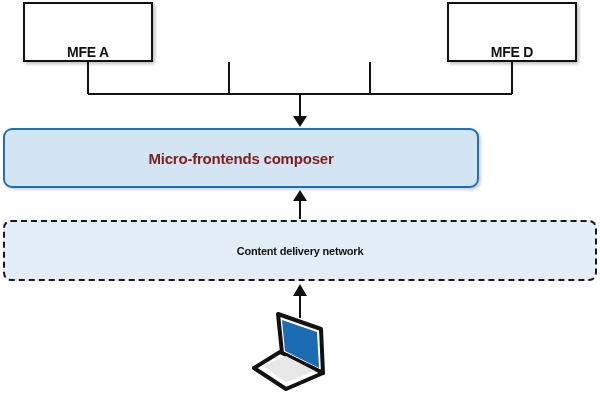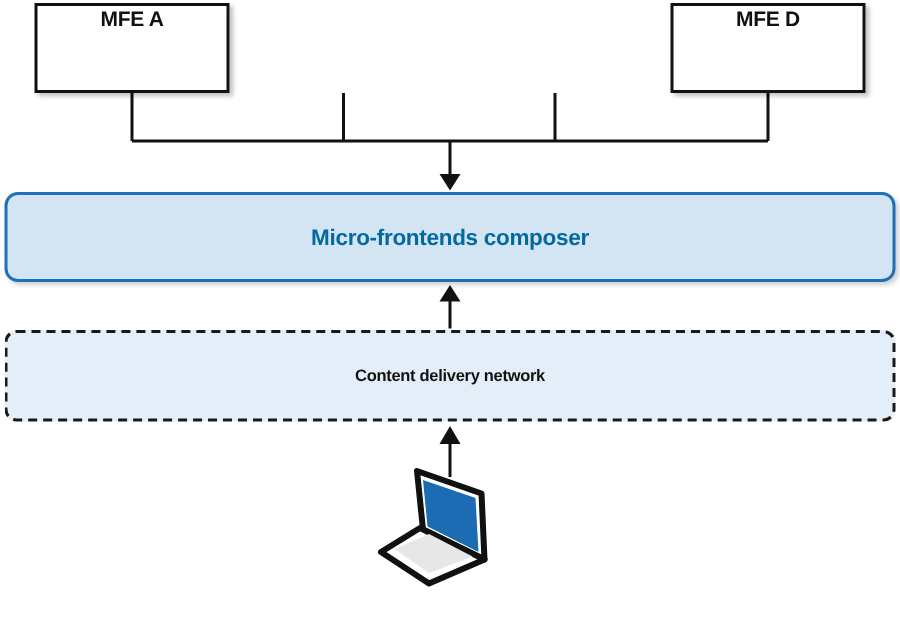--- a/index.html
+++ b/index.html
@@ -21,50 +21,50 @@
 
   .mfe-box {
     position: absolute;
     top: 2px;
     width: 130px;
     height: 60px;
     box-sizing: border-box;
     background: #ffffff;
     border: 2px solid #111111;
     display: flex;
-    align-items: flex-start;
+    align-items: flex-end;
     justify-content: center;
     font-weight: 700;
     font-size: 14px;
     letter-spacing: -0.2px;
     color: #111111;
     box-shadow: 2px 2px 3px rgba(0,0,0,0.25);
   }
   .mfe-a { left: 23px; }
   .mfe-b { left: 164px; }
   .mfe-c { left: 305px; }
   .mfe-d { left: 447px; }
 
   .composer-box {
     position: absolute;
     left: 3px;
     top: 128px;
-    width: 594px;
+    width: 476px;
     height: 60px;
     box-sizing: border-box;
     background: var(--composer-fill, #d3e4f3);
     border: 2px solid var(--composer-border, #1f70b6);
     border-radius: 9px;
     display: flex;
     align-items: center;
     justify-content: center;
     font-weight: 700;
     font-size: 15px;
     letter-spacing: -0.2px;
-    color: #0369a1;
+    color: #7f1d1d;
     box-shadow: 2px 2px 3px rgba(0,0,0,0.18);
   }
   .cdn-box {
     position: absolute;
     left: 3px;
     top: 220px;
     width: 594px;
     height: 61px;
     box-sizing: border-box;
     background: var(--cdn-fill, #e4eef8);

